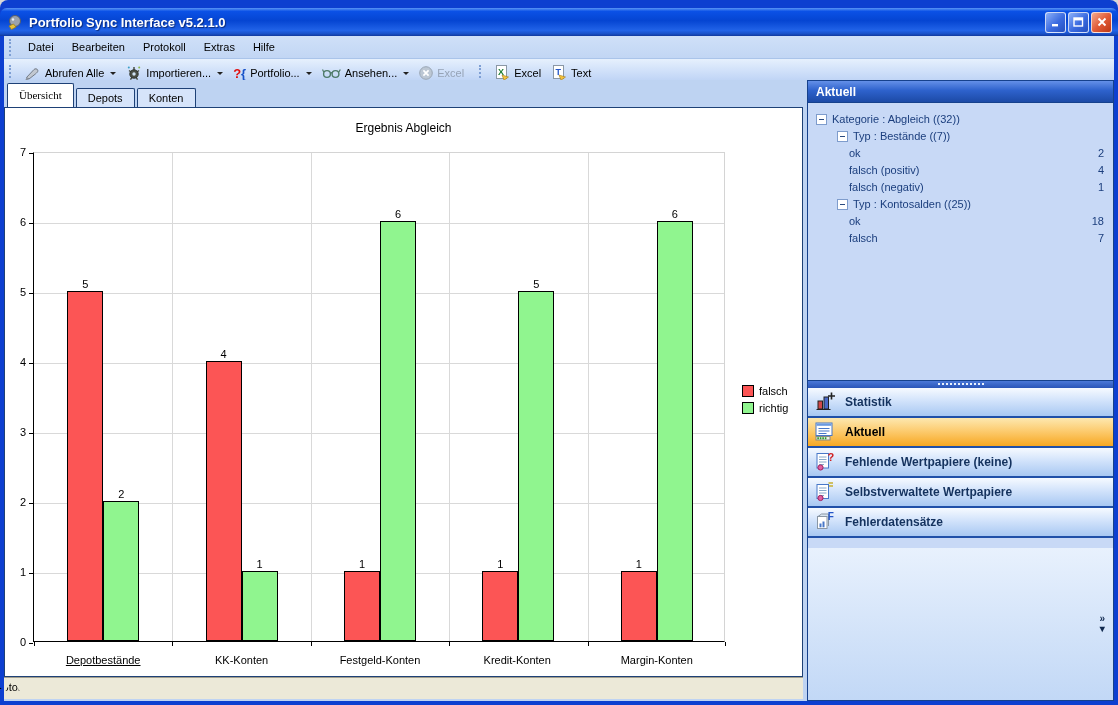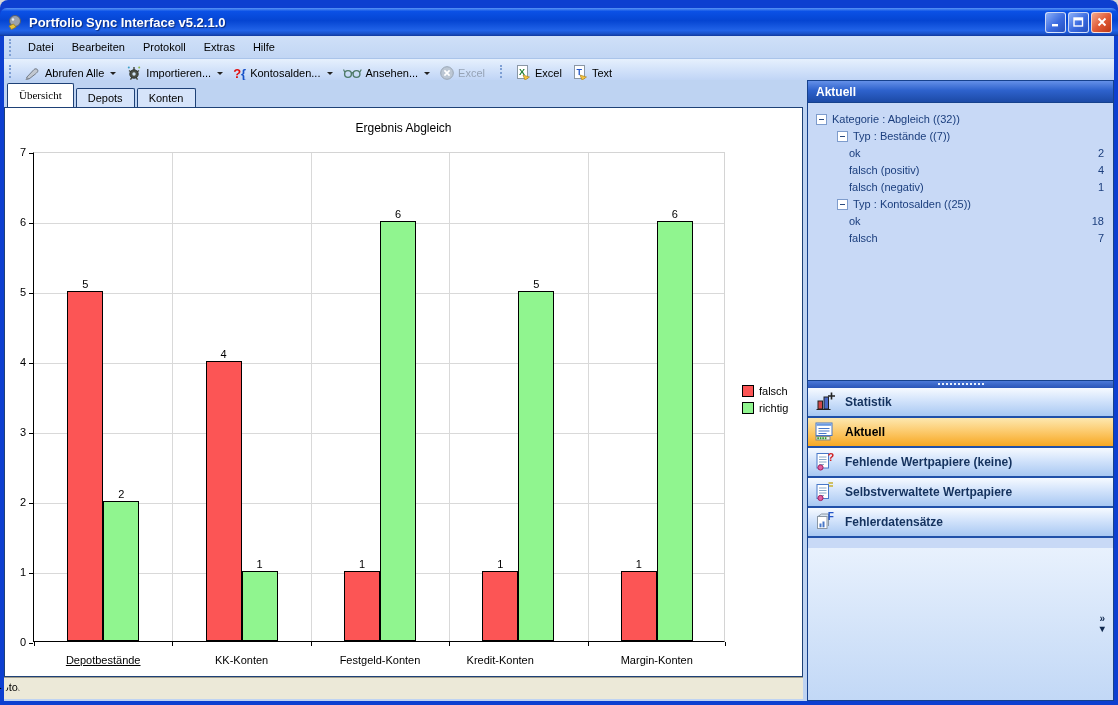--- a/index.html
+++ b/index.html
@@ -165,21 +165,21 @@
               <circle cx="13.2" cy="2.6" r="1" fill="#8ab84a"></circle>
             </svg>
           </span>
           <span class="tlabel">Importieren...</span>
           <span class="tb-arrow"></span>
         </span>
         <span class="tb-btn">
           <span class="ticon">
             <span style="font-weight:bold;font-size:13px;line-height:13px"><span style="color:#e01010">?</span><span style="color:#1550c8">{</span></span>
           </span>
-          <span class="tlabel">Kontosalden...</span>
+          <span class="tlabel">Portfolio...</span>
           <span class="tb-arrow"></span>
         </span>
         <span class="tb-btn">
           <span class="ticon">
             <svg width="19" height="11" viewBox="0 0 19 11">
               <circle cx="5" cy="6" r="3.4" fill="none" stroke="#4e7a68" stroke-width="1.4"></circle>
               <circle cx="13.5" cy="6" r="3.4" fill="none" stroke="#4e7a68" stroke-width="1.4"></circle>
               <path d="M8.4 5.4 q1-1.4 1.9 0 M1.7 4 L0.5 1.5 M16.9 4 L18.3 1.5" stroke="#4e7a68" stroke-width="1.2" fill="none"></path>
             </svg>
           </span>
@@ -260,21 +260,21 @@
             <div class="gridline-v" style="left: 553.6px;"></div>
             <div class="xtick" style="left: 0px;"></div>
             <div class="xtick" style="left: 138.4px;"></div>
             <div class="xtick" style="left: 276.8px;"></div>
             <div class="xtick" style="left: 415.2px;"></div>
             <div class="xtick" style="left: 553.6px;"></div>
             <div class="xtick" style="left: 691px;"></div>
             <div class="cat-label" style="left: 0px; width: 138.4px; top: 501px; text-decoration: underline;">Depotbestände</div>
             <div class="cat-label" style="left: 138.4px; width: 138.4px; top: 501px;">KK-Konten</div>
             <div class="cat-label" style="left: 276.8px; width: 138.4px; top: 501px;">Festgeld-Konten</div>
-            <div class="cat-label" style="left: 397px; width: 138.4px; top: 501px;">Kredit-Konten</div>
+            <div class="cat-label" style="left: 414px; width: 138.4px; top: 501px;">Kredit-Konten</div>
             <div class="cat-label" style="left: 553.6px; width: 138.4px; top: 501px;">Margin-Konten</div>
             <div class="bar" style="left: 33.2px; width: 36px; height: 350px; background: rgb(252, 85, 85);"></div>
             <div class="bar-label" style="left: 31.2px; width: 40px; top: 125px;">5</div>
             <div class="bar" style="left: 171.6px; width: 36px; height: 280px; background: rgb(252, 85, 85);"></div>
             <div class="bar-label" style="left: 169.6px; width: 40px; top: 195px;">4</div>
             <div class="bar" style="left: 310px; width: 36px; height: 70px; background: rgb(252, 85, 85);"></div>
             <div class="bar-label" style="left: 308px; width: 40px; top: 405px;">1</div>
             <div class="bar" style="left: 448.4px; width: 36px; height: 70px; background: rgb(252, 85, 85);"></div>
             <div class="bar-label" style="left: 446.4px; width: 40px; top: 405px;">1</div>
             <div class="bar" style="left: 586.8px; width: 36px; height: 70px; background: rgb(252, 85, 85);"></div>

